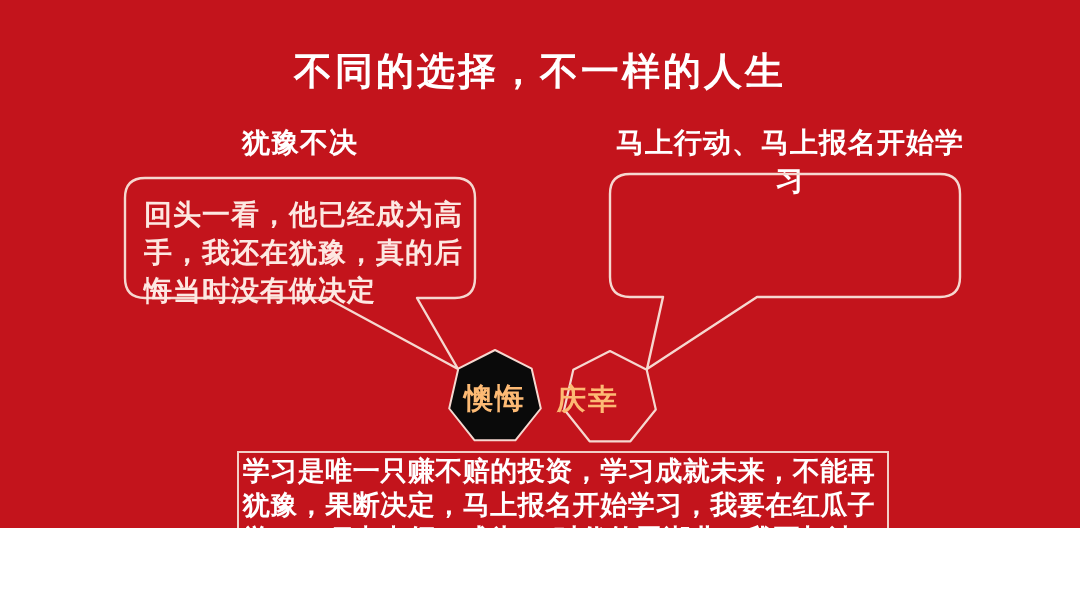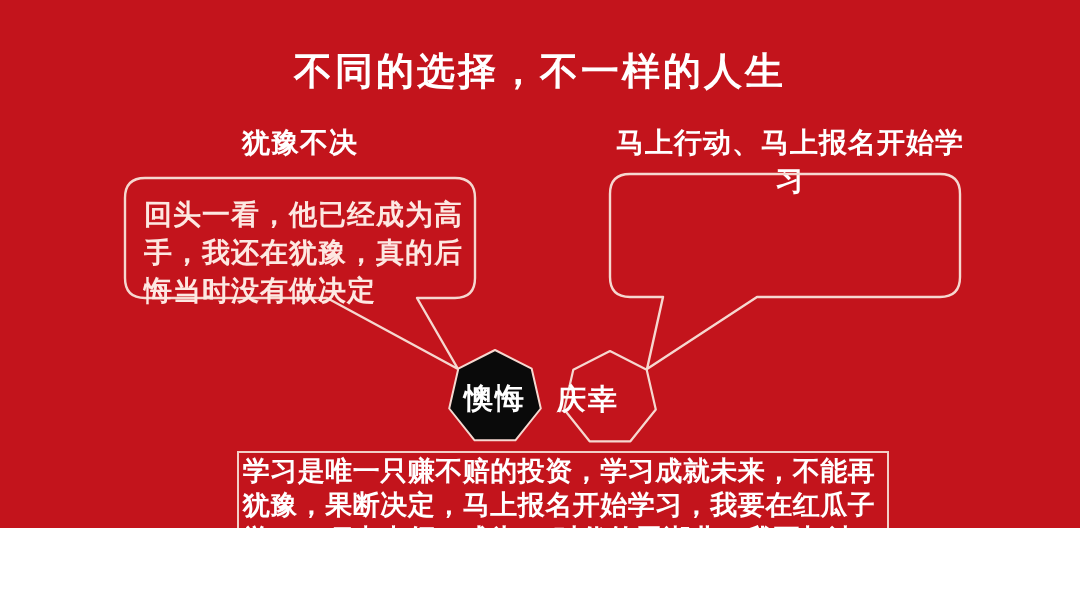--- a/index.html
+++ b/index.html
@@ -30,21 +30,21 @@
     position:absolute;
     font-size:28px;font-weight:bold;color:#fde8e2;
     line-height:38px;white-space:pre-line;
     letter-spacing:1px;
   }
   .bubble-text.left{left:144px;top:184px;width:320px;margin-top:12px;}
   .bubble-text.right{left:632px;top:182px;width:320px;}
   .badge-label{
     position:absolute;
     transform:translate(-50%,-50%);
-    font-size:29px;font-weight:bold;color:#ffffff;
+    font-size:29px;font-weight:bold;color:#fdba74;
     letter-spacing:2px;white-space:nowrap;
   }
   .badge-label.regret{left:495px;top:399px;}
   .badge-label.lucky{left:588px;top:400px;}
   .footer-box{
     position:absolute;left:237px;top:451px;
     width:652px;height:107px;
     box-sizing:border-box;
     border:2px solid #f2cfc8;
     display:flex;align-items:center;justify-content:center;

